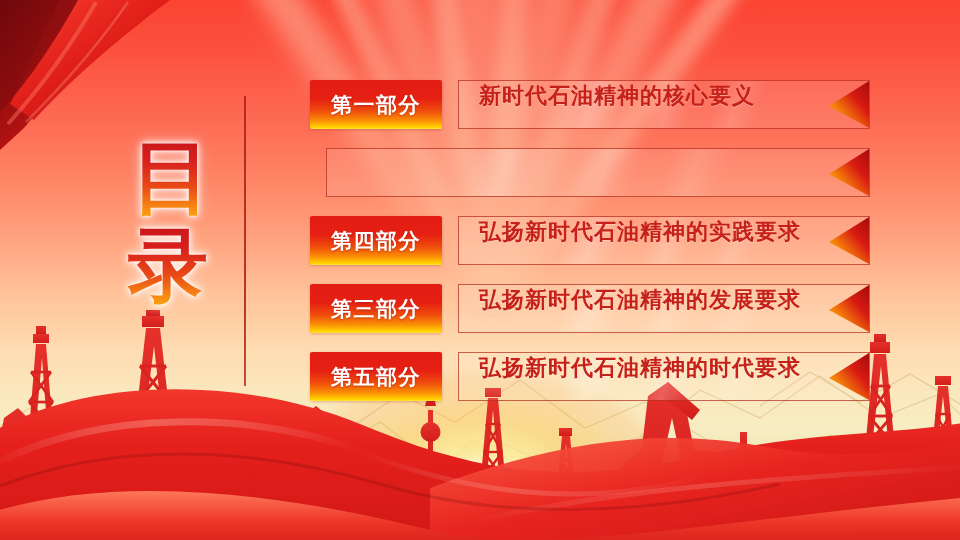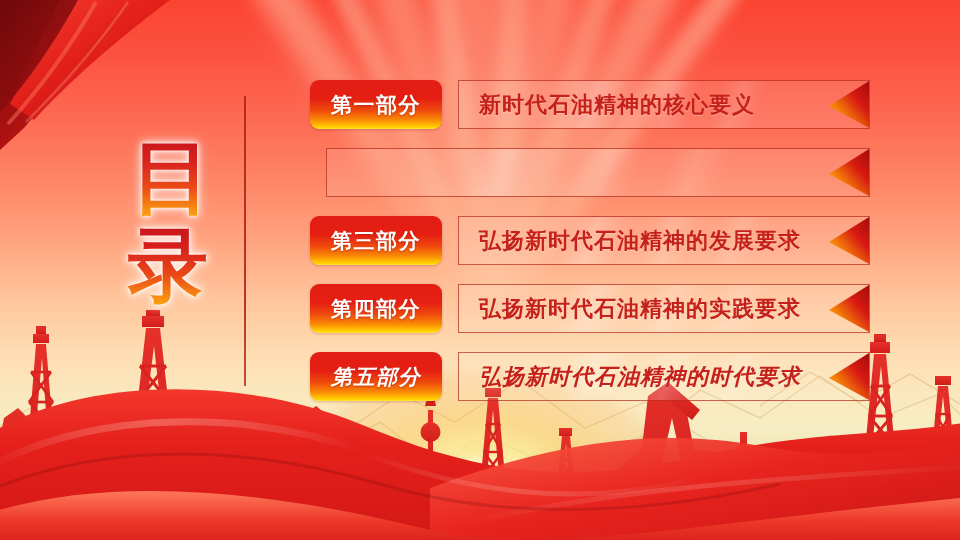--- a/index.html
+++ b/index.html
@@ -123,27 +123,27 @@
 
   
   .menu { position:absolute; left:310px; top:80px; width:560px; }
   .row {
     position:relative;
     height:49px;
     margin-bottom:19px;
     display:flex;
     align-items:stretch;
   }
-  .row:last-child { margin-bottom:16px;font-style:italic; }
+  .row:last-child { margin-bottom:16px; }
 
   .tag {
     position:relative;
     width:132px;
     flex:0 0 132px;
-    border-radius:9px;
+    border-radius:2px;
     background:linear-gradient(to bottom,
       #e31d14 0%, #e61f13 38%, #ef4a0d 62%, #fa8c05 82%, #ffd400 97%, #ffe84a 100%);
     box-shadow:0 1px 3px rgba(150,30,10,.28);
     display:flex; align-items:center; justify-content:center;
     overflow:hidden;
   }
   .tag-label {
     position:relative;
     color:#fff;
     font-size:21px;
@@ -152,21 +152,21 @@
     text-shadow:0 1px 2px rgba(140,25,10,.45);
     white-space:nowrap;
   }
 
   .bar {
     position:relative;
     margin-left:16px;
     flex:1 1 auto;
     border:1px solid rgba(178,40,26,.70);
     background:rgba(255,255,255,.10);
-    display:flex; align-items:center;
+    display:flex; align-items:flex-start;
     overflow:hidden;
   }
   .bar-label {
     position:relative;
     z-index:2;
     margin-left:20px;
     font-size:22px;
     font-weight:600;
     color:#c5201a;
     letter-spacing:1px;
@@ -485,20 +485,42 @@
               <stop offset="70%" stop-color="#f58208"></stop>
                   <stop offset="100%" stop-color="#ffc400"></stop>
             </linearGradient>
               </defs>
             <path fill="url(#ag2)" d="M42 0 L42 49 L2 26 Z"></path>
           </svg>
         </span>
       </div>
     </div>
 
+    <div class="row r4">
+      <div class="tag">
+        <span class="tag-label">第四部分</span>
+      </div>
+      <div class="bar">
+        <span class="bar-label">弘扬新时代石油精神的实践要求</span>
+        <span class="arrow">
+          <svg viewBox="0 0 42 49" preserveAspectRatio="none">
+            <defs>
+                <linearGradient id="ag4" x1="1" y1="0" x2="0" y2="1">
+              <stop offset="0%" stop-color="#a50b0b"></stop>
+                  <stop offset="35%" stop-color="#d71a12"></stop>
+              <stop offset="70%" stop-color="#f58208"></stop>
+                  <stop offset="100%" stop-color="#ffc400"></stop>
+            </linearGradient>
+              </defs>
+            <path fill="url(#ag4)" d="M42 0 L42 49 L2 26 Z"></path>
+          </svg>
+        </span>
+      </div>
+    </div>
+
     <div class="row r3">
       <div class="tag">
         <span class="tag-label">第三部分</span>
       </div>
       <div class="bar">
         <span class="bar-label">弘扬新时代石油精神的发展要求</span>
         <span class="arrow">
           <svg viewBox="0 0 42 49" preserveAspectRatio="none">
             <defs>
                 <linearGradient id="ag3" x1="1" y1="0" x2="0" y2="1">
@@ -507,42 +529,20 @@
               <stop offset="70%" stop-color="#f58208"></stop>
                   <stop offset="100%" stop-color="#ffc400"></stop>
             </linearGradient>
               </defs>
             <path fill="url(#ag3)" d="M42 0 L42 49 L2 26 Z"></path>
           </svg>
         </span>
       </div>
     </div>
 
-    <div class="row r4">
-      <div class="tag">
-        <span class="tag-label">第四部分</span>
-      </div>
-      <div class="bar">
-        <span class="bar-label">弘扬新时代石油精神的实践要求</span>
-        <span class="arrow">
-          <svg viewBox="0 0 42 49" preserveAspectRatio="none">
-            <defs>
-                <linearGradient id="ag4" x1="1" y1="0" x2="0" y2="1">
-              <stop offset="0%" stop-color="#a50b0b"></stop>
-                  <stop offset="35%" stop-color="#d71a12"></stop>
-              <stop offset="70%" stop-color="#f58208"></stop>
-                  <stop offset="100%" stop-color="#ffc400"></stop>
-            </linearGradient>
-              </defs>
-            <path fill="url(#ag4)" d="M42 0 L42 49 L2 26 Z"></path>
-          </svg>
-        </span>
-      </div>
-    </div>
-
     <div class="row r5">
       <div class="tag">
         <span class="tag-label">第五部分</span>
       </div>
       <div class="bar">
         <span class="bar-label">弘扬新时代石油精神的时代要求</span>
         <span class="arrow">
           <svg viewBox="0 0 42 49" preserveAspectRatio="none">
             <defs>
                 <linearGradient id="ag5" x1="1" y1="0" x2="0" y2="1">

